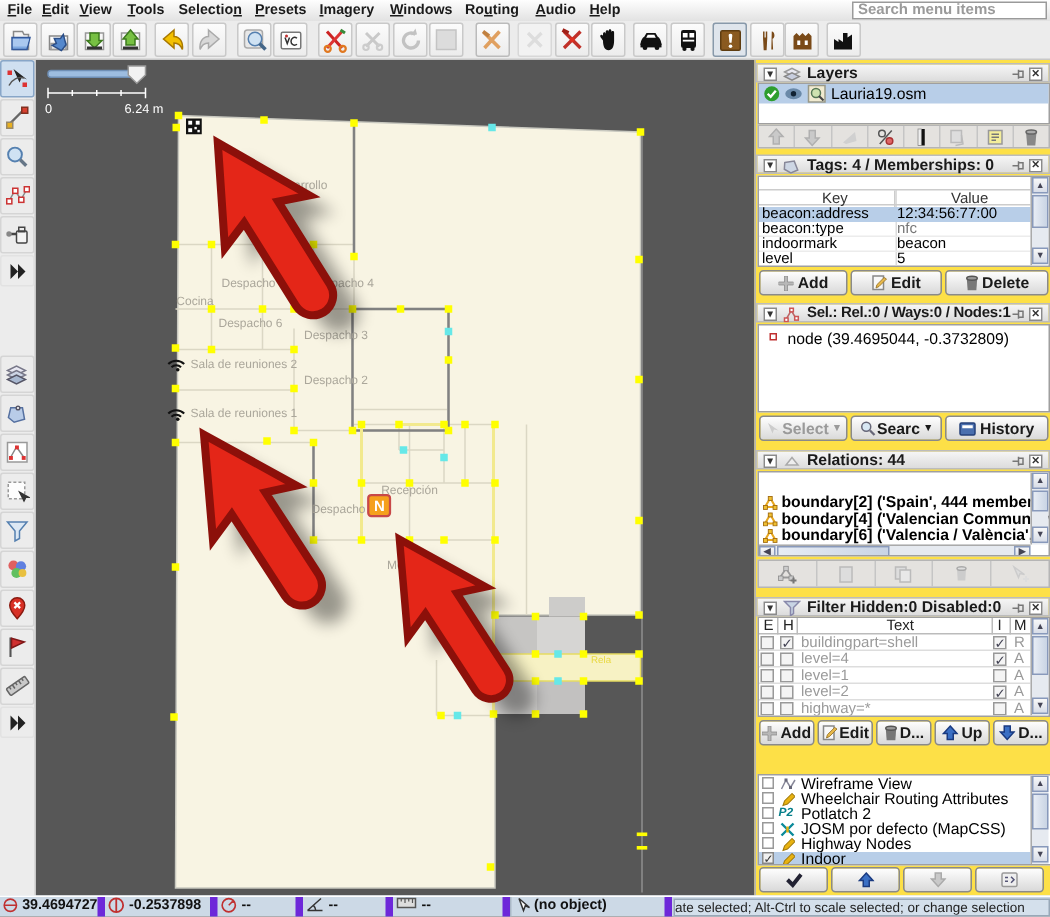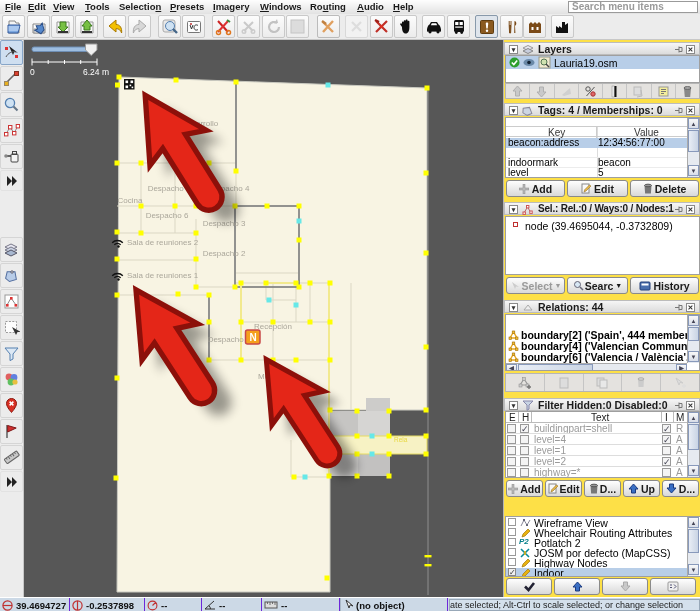--- a/index.html
+++ b/index.html
@@ -9,21 +9,21 @@
 #search{position:absolute;left:568px;top:1px;width:130px;height:12px;background:#fff;border:1px solid #9a9a9a;font-size:10px;color:#9a9a9a;padding-left:3px;line-height:10px}
 #tbar{left:0;top:14px;width:700px;height:26px;background:#ececec;border-bottom:1px solid #c8c8c8}
 .tb{position:absolute;top:1px;width:23px;height:23px;border:1px solid #c9c9c9;border-radius:2px;background:linear-gradient(#fcfcfc,#ececec);display:flex;align-items:center;justify-content:center}
 .tbp{background:#dfe5ec;border:1px solid #8899aa}
 #leftbar{left:0;top:40px;width:24px;height:557px;background:#ececec;border-right:1px solid #c8c8c8}
 .lb{position:absolute;left:0;width:23px;height:25px;border:1px solid #d5d5d5;border-radius:2px;background:#ececec;display:flex;align-items:center;justify-content:center}
 .lba{background:#cfdff0;border:1px solid #88a6c8}
 #canvas{left:24px;top:40px;width:479px;height:557px;background:#575757}
 #rpanel{left:503px;top:40px;width:197px;height:557px;background:#fde047;border-left:1px solid #b5b5b5;font-size:10.5px}
 #sbar{left:0;top:597px;width:700px;height:14px;background:#ccd9e6;border-top:1px solid #fff;font-size:9.5px;color:#111}
-.seg{position:absolute;top:0;height:14px;border-right:1px solid #6d28d9;display:flex;align-items:center}
+.seg{position:absolute;top:0;height:14px;border-right:5px solid #6d28d9;display:flex;align-items:flex-start}
 .ptitle{position:absolute;left:0;width:100%;height:13px;background:linear-gradient(#f6f6f6,#dcdcdc);border:1px solid #bcbcbc;font-weight:bold;font-size:10.5px;color:#1a1a1a;line-height:12px}
 .pwhite{position:absolute;background:#fff;border:1px solid #9f9f9f;overflow:hidden}
 .pbtn{position:absolute;height:17px;border:1px solid #8a8a8a;border-radius:3px;background:linear-gradient(#fefefe,#d9d9d9);font-weight:bold;font-size:10.5px;color:#1a1a1a;display:flex;align-items:center;justify-content:center}
 .mini{position:absolute;width:9px;height:9px;border:1px solid #8a8a8a;background:#fff;font-size:7px;line-height:7px;text-align:center;color:#333}
 .selrow{background:#b8cee8}
 .vsc{position:absolute;width:12px;background:#e6eaf0;border-left:1px solid #aaa}
 .scb{position:absolute;left:0;width:11px;height:11px;background:linear-gradient(#f8f8f8,#d8dde8);border:1px solid #8899bb;font-size:6px;text-align:center;line-height:10px;color:#445}
 .sct{position:absolute;left:0;width:11px;background:linear-gradient(90deg,#e8edf5,#c9d4e4);border:1px solid #8899bb}
 </style></head><body>
 <div class="ab" id="menu">
@@ -569,20 +569,24 @@
 <div style="position:absolute;left:0;top:49px;width:181px;height:1px;background:#ececec"></div>
 <div style="position:absolute;left:0;top:8px;width:181px;height:11px;border-top:1px solid #ccc;border-bottom:1px solid #ccc;color:#333">
 <span style="position:absolute;left:42px;top:0">Key</span>
         <span style="position:absolute;left:128px;top:0">Value</span>
 <div style="position:absolute;left:90px;top:0;width:1px;height:11px;background:#ccc"></div>
       </div>
 <div class="selrow" style="position:absolute;left:0;top:20px;width:181px;height:10px">
         <span style="position:absolute;left:2px;top:-1px">beacon:address</span>
         <span style="position:absolute;left:92px;top:-1px">12:34:56:77:00</span>
       </div>
+<div style="position:absolute;left:0;top:30px;width:181px;height:10px">
+        <span style="position:absolute;left:2px;top:-1px">beacon:type</span>
+        <span style="position:absolute;left:92px;top:-1px;color:#777">nfc</span>
+      </div>
 <div style="position:absolute;left:0;top:40px;width:181px;height:10px">
         <span style="position:absolute;left:2px;top:-1px">indoormark</span>
         <span style="position:absolute;left:92px;top:-1px">beacon</span>
       </div>
 <div style="position:absolute;left:0;top:50px;width:181px;height:10px">
         <span style="position:absolute;left:2px;top:-1px">level</span>
         <span style="position:absolute;left:92px;top:-1px">5</span>
       </div>
 <div class="vsc" style="left:181px;top:0;height:59px">
         <div class="scb" style="top:0">▲</div>

